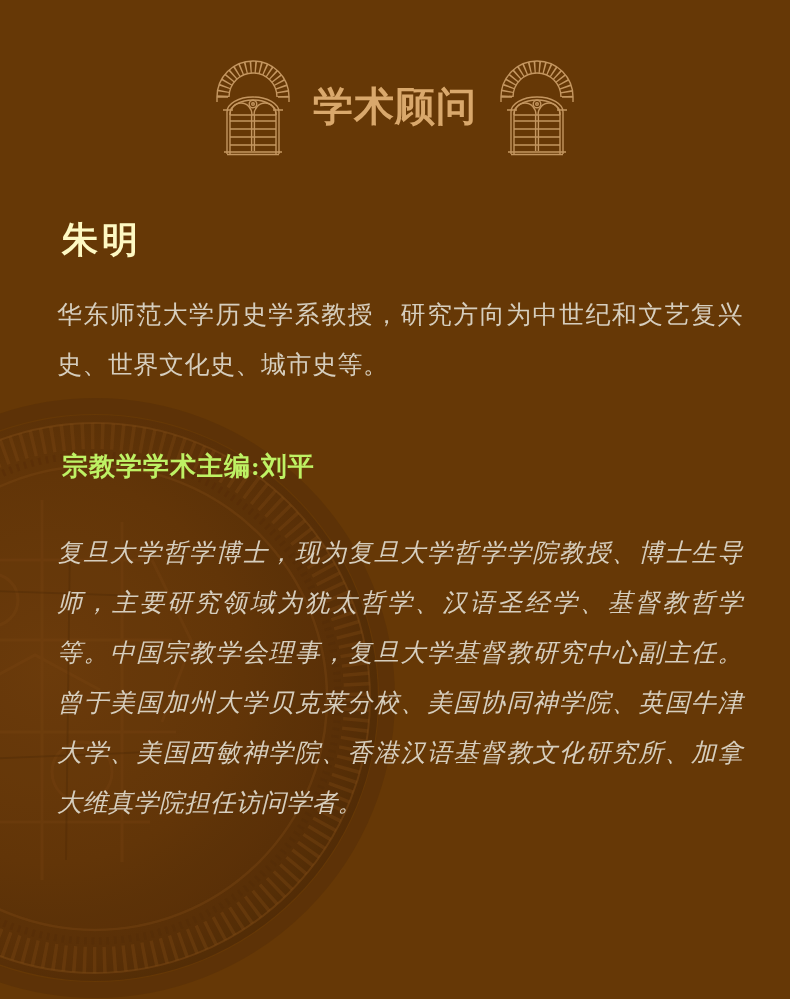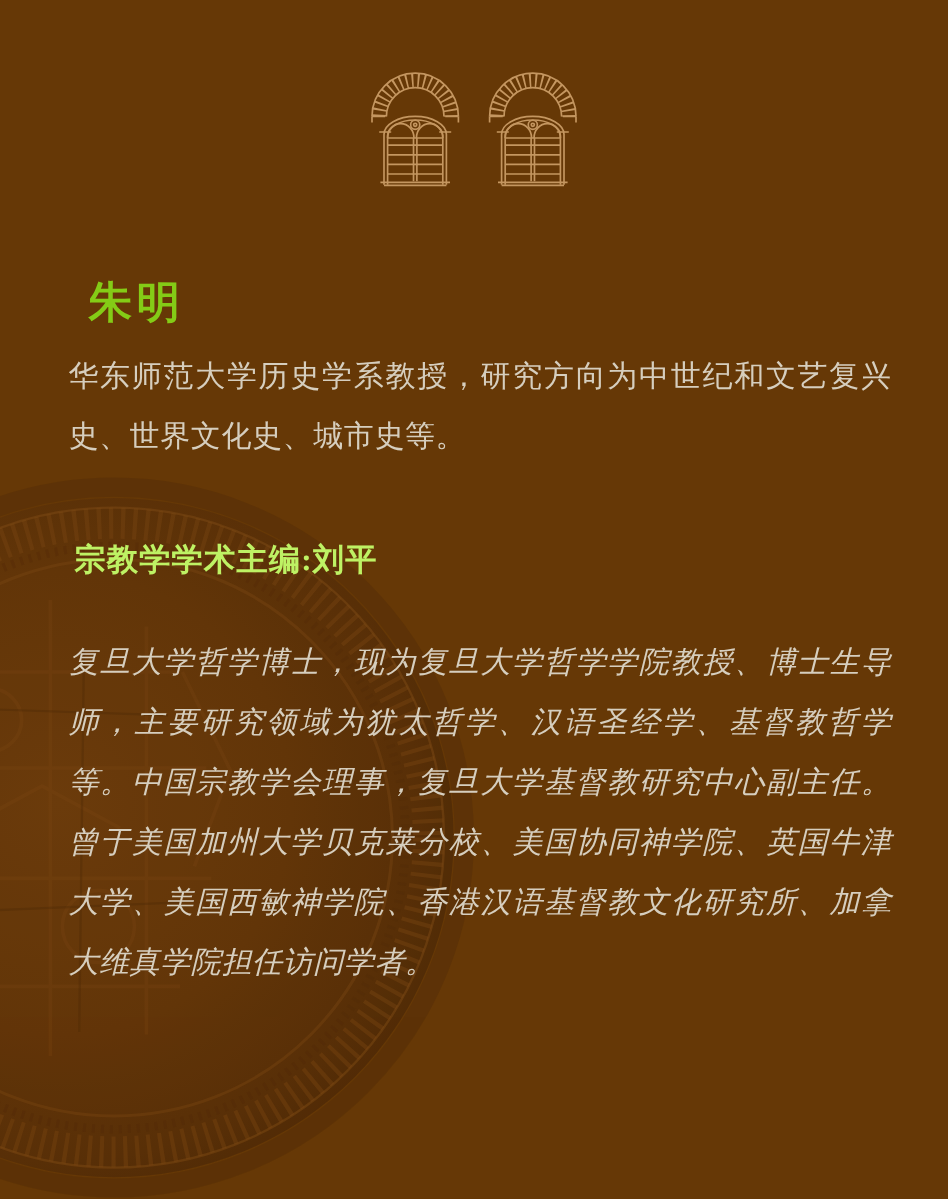--- a/index.html
+++ b/index.html
@@ -40,25 +40,25 @@
     font-weight: 700;
     letter-spacing: 1px;
     color: #D9A86C;
     line-height: 1;
     white-space: nowrap;
   }
 
   .advisor-name {
     position: absolute;
     left: 62px; top: 222px;
-    margin: 12px;
+    margin: 0;
     font-size: 36px;
     font-weight: 700;
     letter-spacing: 4px;
-    color: #84cc16;
+    color: #fef9c3;
     line-height: 1;
   }
   .bio {
     position: absolute;
     left: 57px;
     width: 686px;
     margin: 0;
     font-size: 25px;
     line-height: 50px;
     color: #D6CEBE;
@@ -131,20 +131,21 @@
           <path d="M 15 97 L 15 56 A 23 13 0 0 1 61 56 L 61 97"></path>
           <path d="M 8 53 H 18 M 58 53 H 68"></path>
           <path d="M 15 58 A 11 12 0 0 1 37 58"></path>
           <path d="M 39 58 A 11 12 0 0 1 61 58"></path>
           <path d="M 36.6 58 V 94 M 39.4 58 V 94"></path>
           <path d="M 15 58 H 61 M 15 64 H 61 M 15 72 H 61 M 15 80 H 61 M 15 88 H 61"></path>
           <path d="M 9 95 H 67 M 12 97.5 H 64"></path>
         </g>
       </svg>
 
+      <h1 class="page-title">学术顾问</h1>
 
       <svg class="win-icon" viewBox="0 0 76 100" aria-hidden="true">
         <g fill="none" stroke="#C49660" stroke-width="1.4">
           <path d="M 2 40 A 36 36 0 0 1 74 40"></path>
           <path d="M 14 40 A 24 24 0 0 1 62 40"></path>
           <path d="M 8 40 A 30 30 0 0 1 68 40" stroke-width="12" stroke-dasharray="1.5 3.4"></path>
           <path d="M 2 40 V 45 M 74 40 V 45 M 2 40 H 13 M 63 40 H 74"></path>
           <circle cx="38" cy="47" r="3.8"></circle>
           <circle cx="38" cy="47" r="1.3"></circle>
           <path d="M 12 97 L 12 55 A 26 15 0 0 1 64 55 L 64 97"></path>

